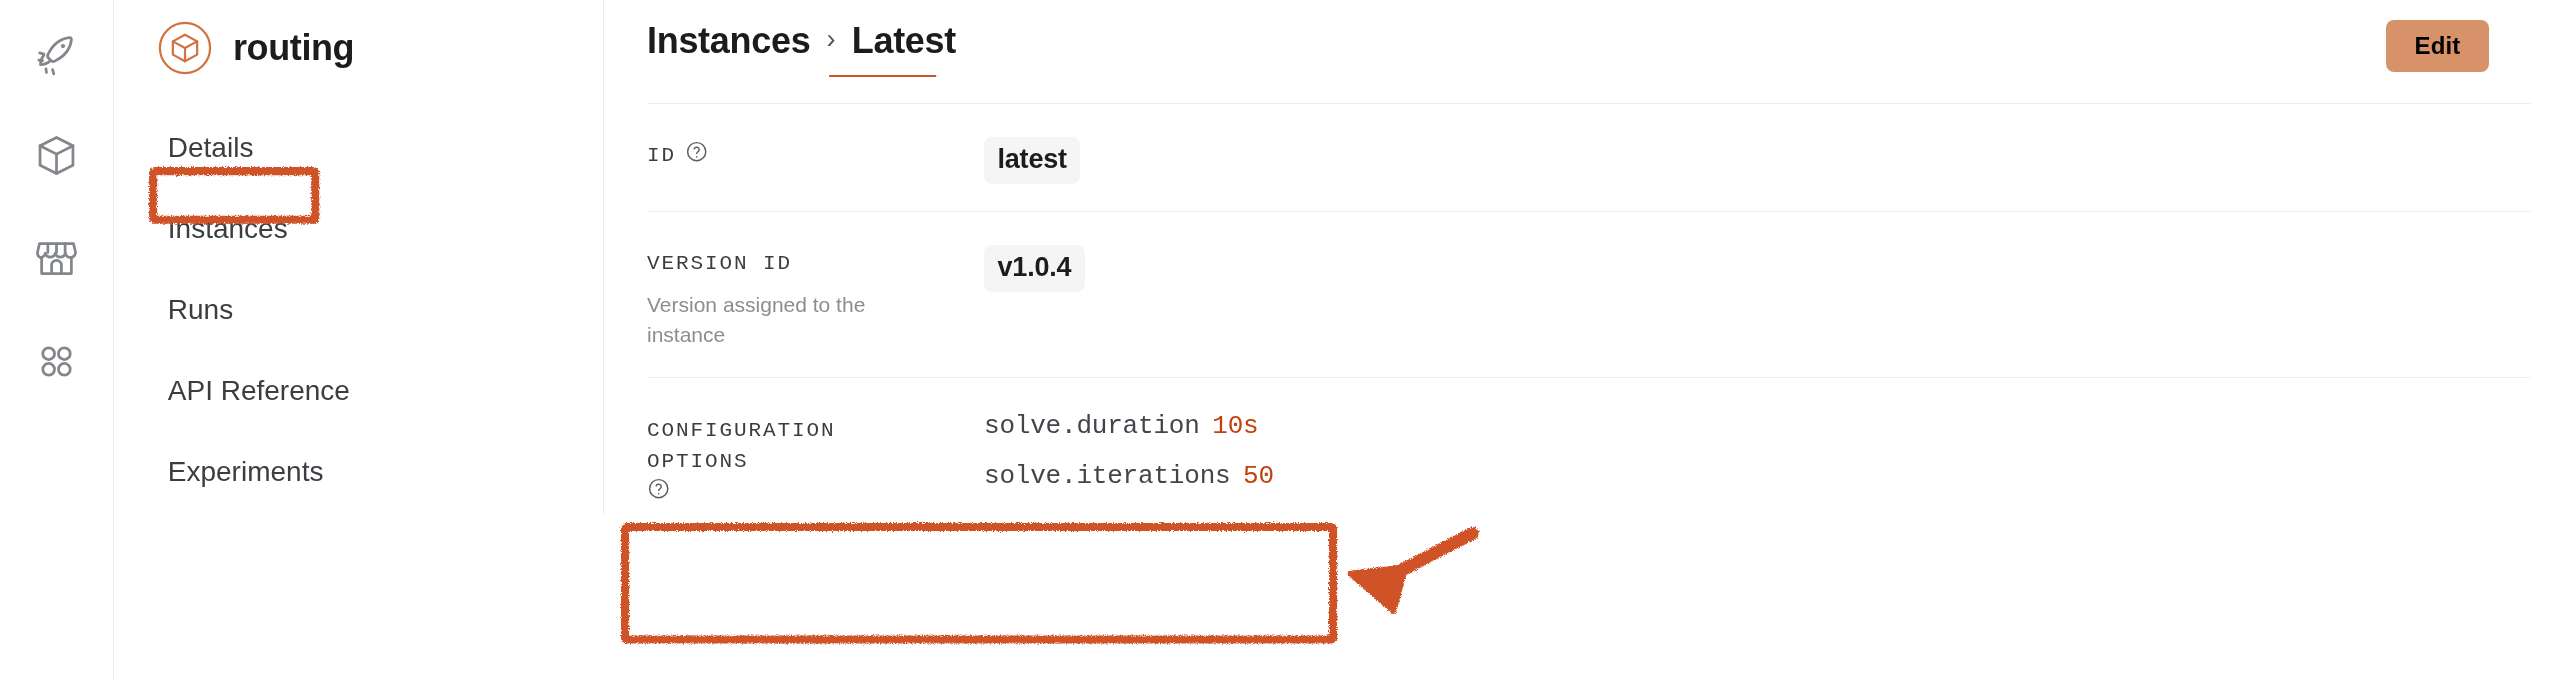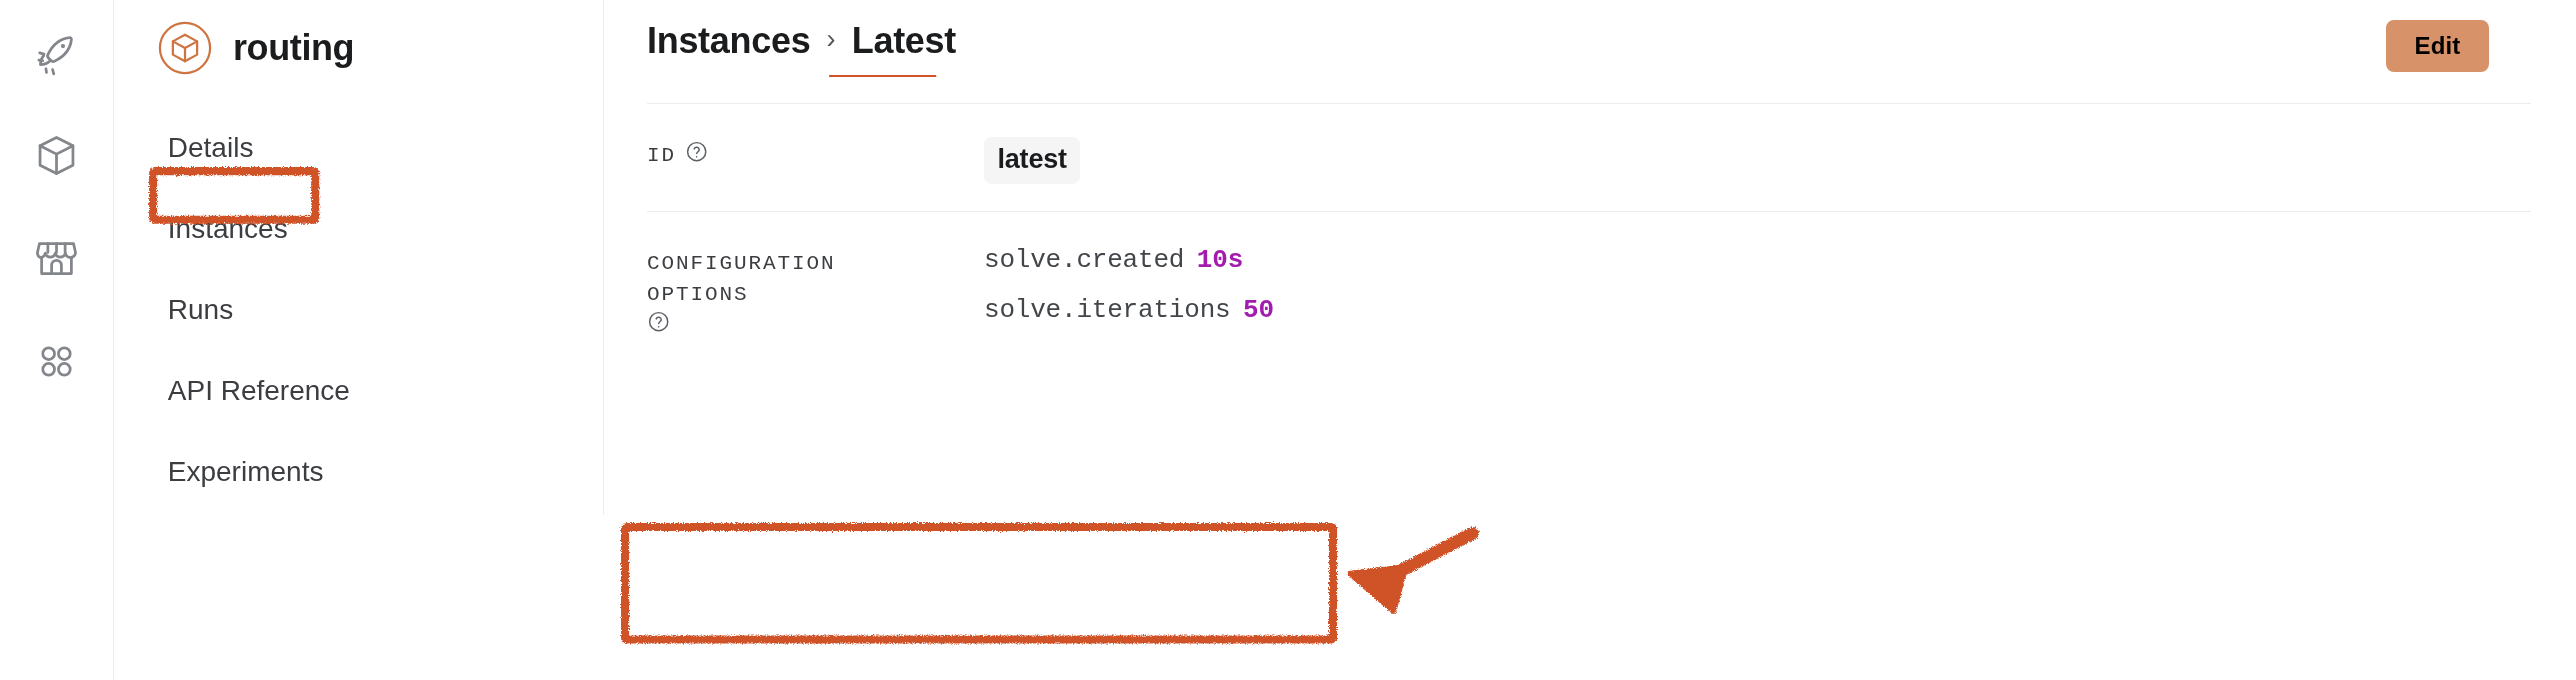--- a/index.html
+++ b/index.html
@@ -211,22 +211,22 @@
     gap: 20px;
     font-family: "Liberation Mono", monospace;
   }
   .cfg-entry {
     font-size: 26px;
     color: #42454a;
     letter-spacing: -0.2px;
     white-space: nowrap;
   }
   .cfg-entry .cfg-val {
-    color: #a21caf;
-    font-weight: 700;
+    color: #c2410c;
+    font-weight: 400;
     margin-left: 12.6px;
   }
 
   
   .annot-layer {
     position: absolute;
     inset: 0;
     width: 2576px;
     height: 681px;
     pointer-events: none;
@@ -336,38 +336,47 @@
                 </svg>
               </span>
             </div>
           </div>
           <div class="row-value-col">
             <span class="pill">latest</span>
           </div>
         </div>
 
 
+        <div class="row">
+          <div class="row-label-col">
+            <div class="row-label">VERSION ID</div>
+            <div class="row-sublabel">Version assigned to the instance</div>
+          </div>
+          <div class="row-value-col">
+            <span class="pill">v1.0.4</span>
+          </div>
+        </div>
 
         <div class="row">
           <div class="row-label-col">
             <div class="row-label">
               <span>CONFIGURATION OPTIONS</span>
               <span class="row-help">
                 <svg width="23.4" height="23.4" viewBox="0 0 24 24" fill="none" stroke="#5b5e63" stroke-width="1.5">
                   <circle cx="12" cy="12" r="9.3"></circle>
                   <path d="M9.4 9.1a2.7 2.7 0 0 1 5.2.9c0 1.8-2.6 2.2-2.6 3.9" stroke-linecap="round"></path>
                   <circle cx="12" cy="17.3" r="0.85" fill="#5b5e63" stroke="none"></circle>
                 </svg>
               </span>
             </div>
           </div>
           <div class="row-value-col">
             <div class="cfg-list">
               <div class="cfg-entry">
-                <span>solve.created</span><span class="cfg-val">10s</span>
+                <span>solve.duration</span><span class="cfg-val">10s</span>
               </div>
               <div class="cfg-entry">
                 <span>solve.iterations</span><span class="cfg-val">50</span>
               </div>
             </div>
           </div>
         </div>
 
       </div>
     </div>

